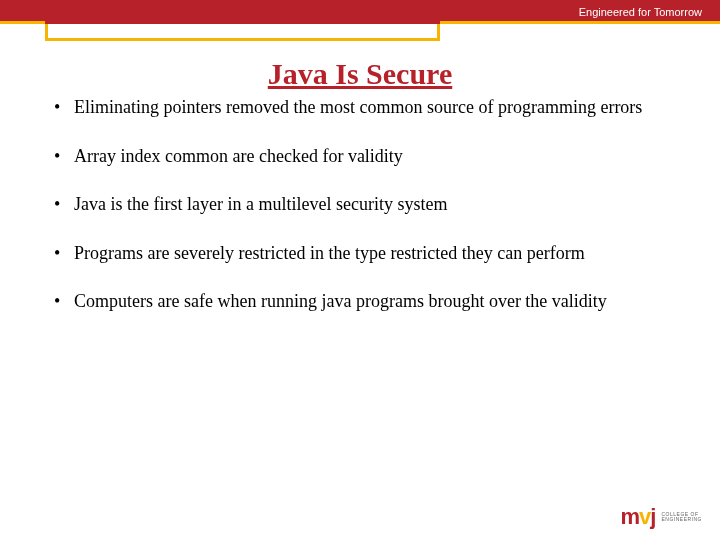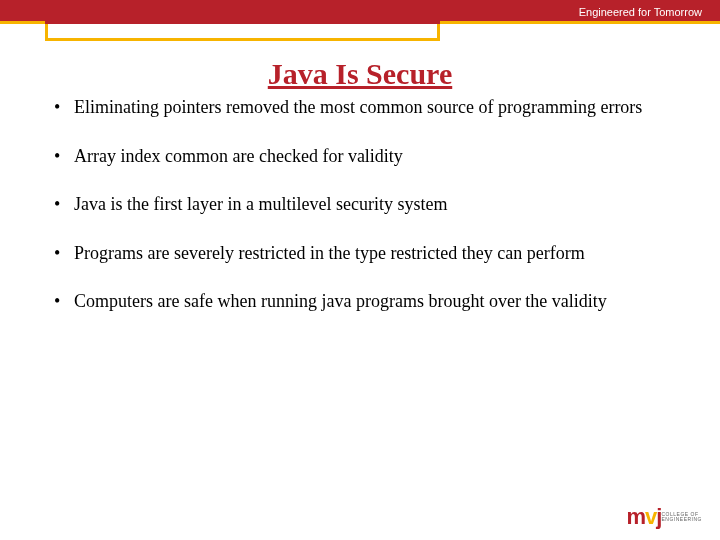--- a/index.html
+++ b/index.html
@@ -8,21 +8,21 @@
   .topbar { position: absolute; top: 0; left: 0; width: 720px; height: 24px; background: #b7212a; }
   .tagline { position: absolute; top: 0; right: 18px; height: 24px; line-height: 24px; font-size: 11px; color: #fff; font-family: Arial, Helvetica, sans-serif; }
   .accent-box { position: absolute; top: 24px; left: 45px; width: 395px; height: 17px; border: 3px solid #f7b400; border-top: none; background: #fff; }
   .accent-top-left { position: absolute; top: 21px; left: 0; width: 45px; height: 3px; background: #f7b400; }
   .accent-top-right { position: absolute; top: 21px; left: 440px; width: 280px; height: 3px; background: #f7b400; }
   .title { position: absolute; top: 48px; left: 0; width: 720px; text-align: center; font-size: 30px; font-weight: bold; color: #b7212a; text-decoration: underline; margin-top: 9px; }
   .content { position: absolute; top: 96px; left: 54px; width: 620px; font-size: 18px; color: #000; line-height: 1.25; }
   .content ul { list-style: none; }
   .content li { position: relative; padding-left: 20px; margin-bottom: 26px; }
   .content li::before { content: "•"; position: absolute; left: 0; top: 0; }
-  .logo { position: absolute; bottom: 10px; right: 18px; display: flex; align-items: center; }
+  .logo { position: absolute; bottom: 10px; right: 18px; display: flex; align-items: center; gap: 6px; }
   .logo-mvj { font-family: Arial, Helvetica, sans-serif; font-weight: bold; font-size: 22px; color: #b7212a; letter-spacing: -1px; }
   .logo-mvj .v { color: #f7b400; }
   .logo-sub { font-family: Arial, Helvetica, sans-serif; font-size: 5px; line-height: 1.1; color: #666; letter-spacing: 0.5px; }
 </style>
 </head>
 <body>
 
 <div class="slide">
   <div class="topbar"></div>
   <div class="tagline">Engineered for Tomorrow</div>

